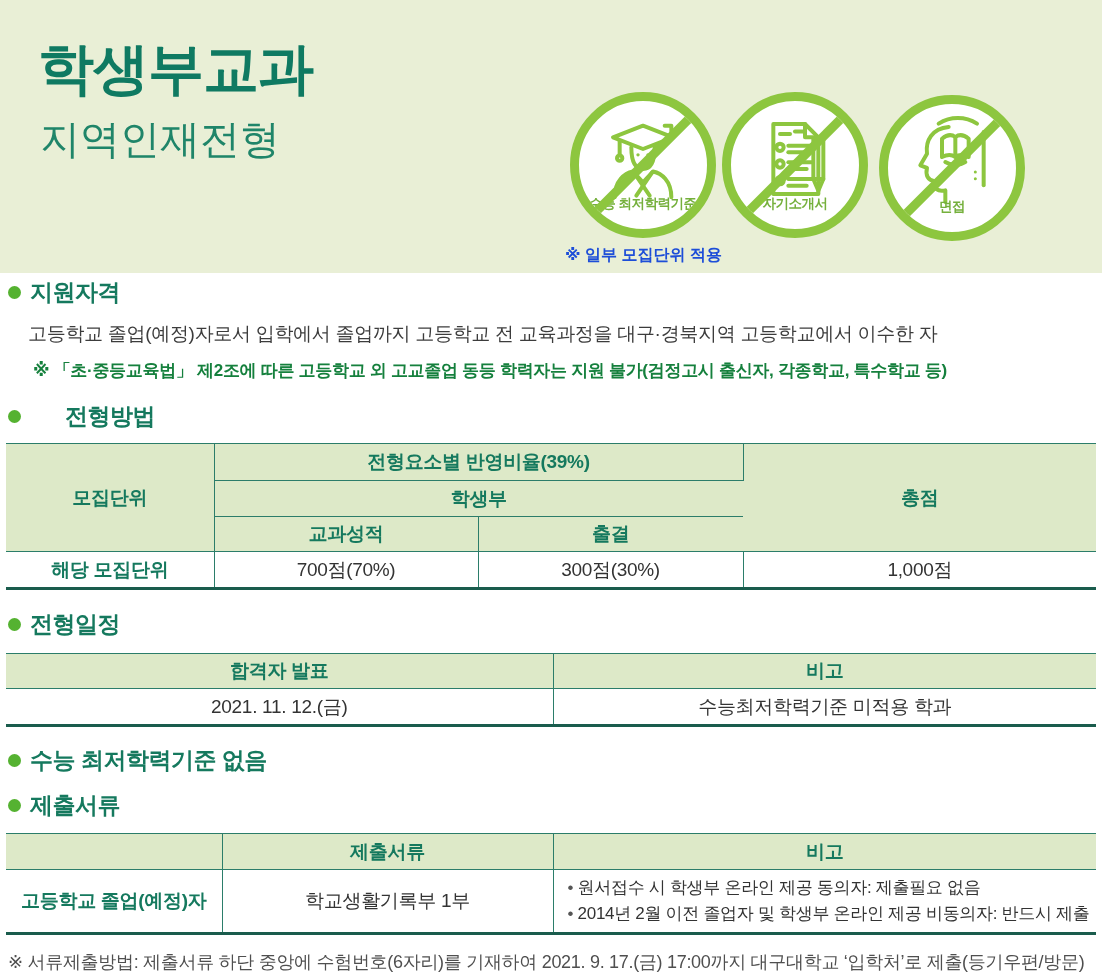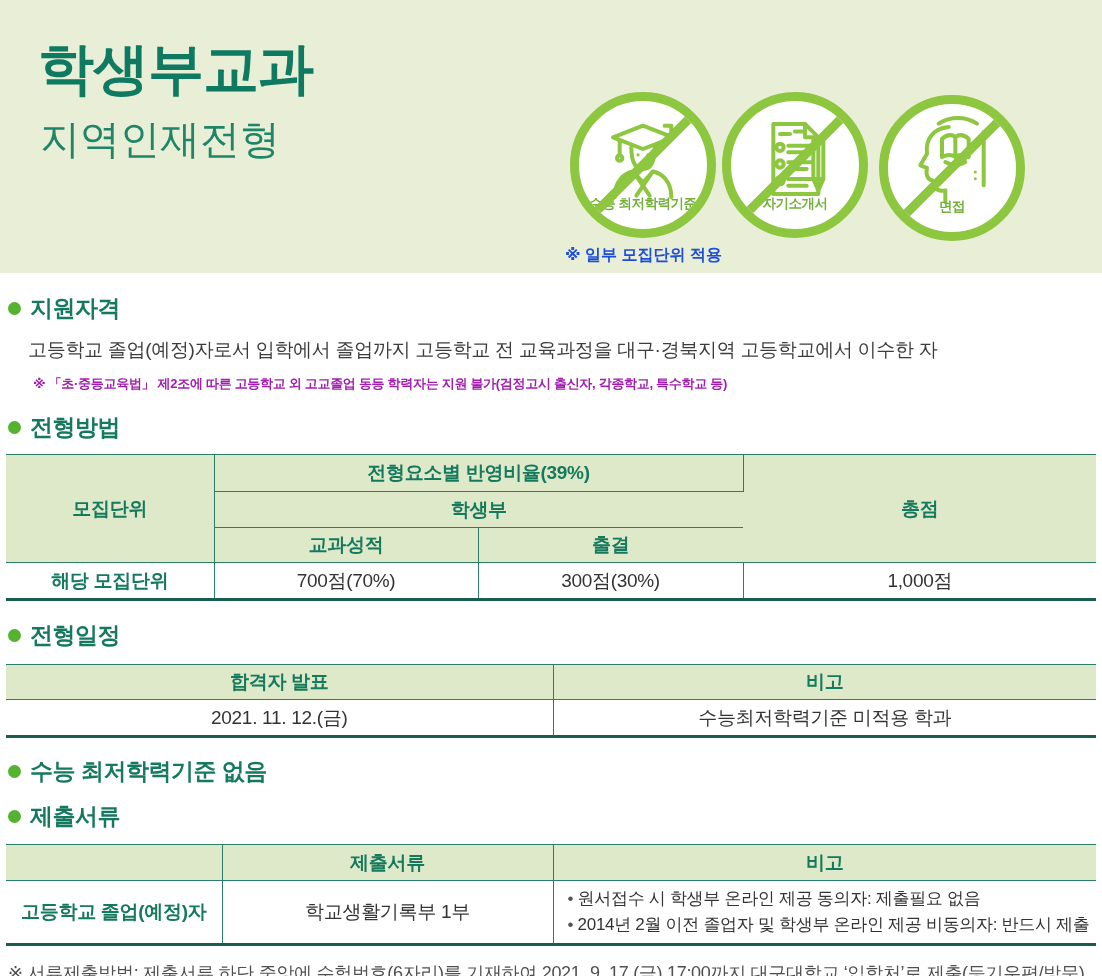--- a/index.html
+++ b/index.html
@@ -17,25 +17,25 @@
   .badge .glyph{position:absolute;left:50%;top:8px;transform:translateX(-50%);width:100px;height:100px;}
   .badge .glyph path,.badge .glyph circle{stroke:#8dc63f;stroke-width:2.4;fill:none;stroke-linecap:round;stroke-linejoin:round;}
   .badge .glyph .dot{fill:#8dc63f;stroke:none;}
   .badge-label{position:absolute;bottom:16px;left:0;width:100%;text-align:center;
                font-size:13.5px;font-weight:bold;color:#75b03c;letter-spacing:-0.5px;}
   .slash{position:absolute;left:50%;top:-10%;width:9px;height:120%;background:#8dc63f;
          transform:translateX(-50%) rotate(45deg);}
   .badge-note{position:absolute;left:565px;top:245px;font-size:16px;font-weight:bold;color:#1d4ed8;}
   
   .content{position:absolute;top:273px;left:0;width:1102px;}
-  .sec-head{display:flex;align-items:center;margin:20px 0 0 8px;}
+  .sec-head{display:flex;align-items:center;margin:4px 0 0 8px;}
   .sec-head .dot{width:13px;height:13px;border-radius:50%;background:#55b231;margin-right:9px;flex:0 0 auto;}
   .sec-head .sec-title{font-size:23px;font-weight:bold;color:#15795e;letter-spacing:-0.5px;}
   .body-line{margin:13px 0 12px 28px;font-size:19px;color:#3c3c3c;letter-spacing:-0.3px;}
-  .warn-line{margin:11px 0 12px 33px;font-size:13px;font-weight:bold;color:#a21caf;letter-spacing:-0.3px;}
+  .warn-line{margin:11px 0 12px 33px;font-size:17px;font-weight:bold;color:#15803d;letter-spacing:-0.3px;}
   
   table{border-collapse:collapse;table-layout:fixed;width:1090px;margin:11px 0 0 6px;
         border-top:1px solid #2b7d6a;border-bottom:3px solid #1a5c4d;}
   th,td{text-align:center;vertical-align:middle;padding:0 6px;box-sizing:border-box;
         font-size:19px;letter-spacing:-0.3px;}
   th{background:#dde9c8;color:#15795e;font-weight:bold;
      border:1px solid #2b7d6a;border-left:none;border-right:1px solid #2b7d6a;}
   th:last-child,td:last-child{border-right:none;}
   th:first-child,td:first-child{border-left:none;}
   td{background:#ffffff;color:#333;border-right:1px solid #2b7d6a;border-top:1px solid #404040;}
@@ -112,21 +112,21 @@
 
 <div class="content">
 
   <div class="sec-head">
     <span class="dot"></span>
     <span class="sec-title">지원자격</span>
   </div>
   <div class="body-line">고등학교 졸업(예정)자로서 입학에서 졸업까지 고등학교 전 교육과정을 대구·경북지역 고등학교에서 이수한 자</div>
   <div class="warn-line">※ 「초·중등교육법」 제2조에 따른 고등학교 외 고교졸업 동등 학력자는 지원 불가(검정고시 출신자, 각종학교, 특수학교 등)</div>
 
-  <div class="sec-head" style="margin-top:19px;">
+  <div class="sec-head" style="margin-top:19px;gap:35px;">
     <span class="dot"></span>
     <span class="sec-title">전형방법</span>
   </div>
   <table>
     <colgroup>
         <col style="width:208px">
         <col style="width:264px">
         <col style="width:265px">
         <col style="width:353px">
       </colgroup>

